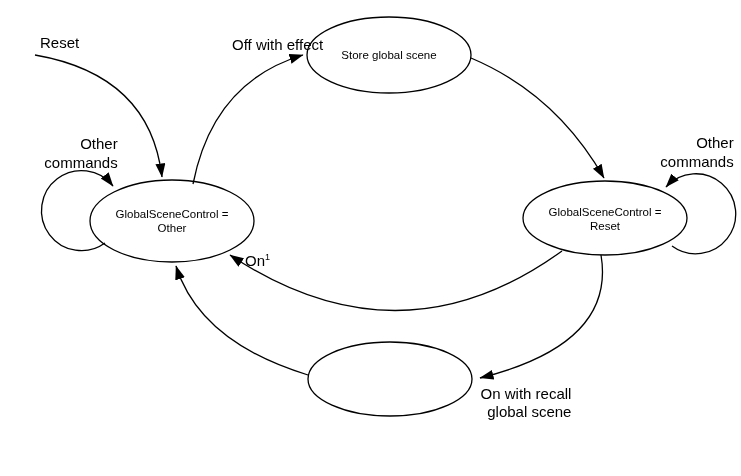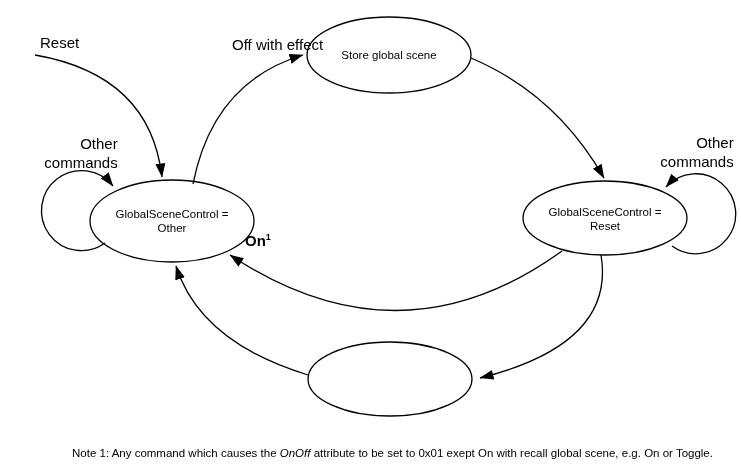--- a/index.html
+++ b/index.html
@@ -95,18 +95,21 @@
   <div class="lbl centered" style="left:81px; top:134px;">
     <div>Other</div>
     <div>commands</div>
   </div>
 
   <div class="lbl centered" style="left:697px; top:133px;">
     <div>Other</div>
     <div>commands</div>
   </div>
 
-  <div class="lbl" style="left:245px; top:231px;font-weight:bold;"><span>On</span><sup class="on-sup">1</sup></div>
+  <div class="lbl" style="left:245px; top:251px;"><span>On</span><sup class="on-sup">1</sup></div>
 
+  <div class="lbl centered two-line" style="left:526px; top:385px;">
+    <div>On with recall</div>
+    <div>global scene</div>
+  </div>
 
-  <div id="note"><span>Note 1: Any command which causes the </span><span class="it">OnOff</span><span> attribute to be set to 0x01 exept On with recall global scene, e.g. On or Toggle.</span></div>
 
 </div>
 
 </body></html>

